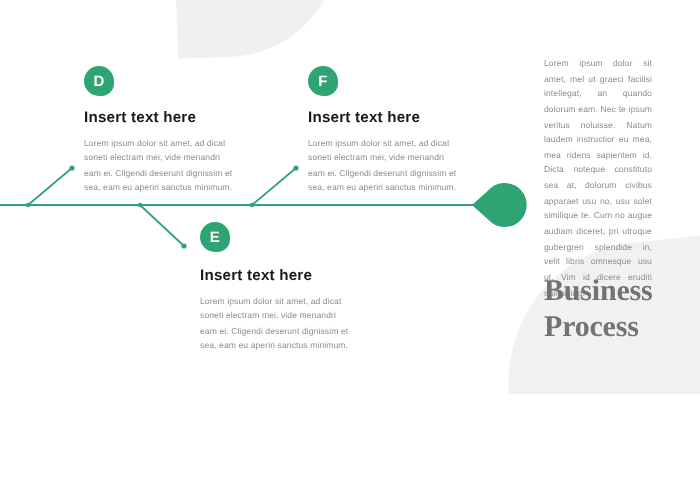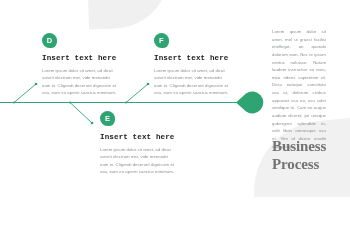--- a/index.html
+++ b/index.html
@@ -65,21 +65,20 @@
     font-weight: bold;
     line-height: 1;
     letter-spacing: .2px;
   }
   .branch-title {
     margin-top: 6px;
     font-size: 7.6px;
     font-weight: bold;
     color: #1b1b1b;
     letter-spacing: .1px;
-    font-family: Liberation Mono, monospace;
   }
   .branch-body {
     margin-top: 5px;
     font-size: 4.3px;
     line-height: 1.72;
     color: #8a8f93;
     width: 76px;
     letter-spacing: .04px;
   }
 

